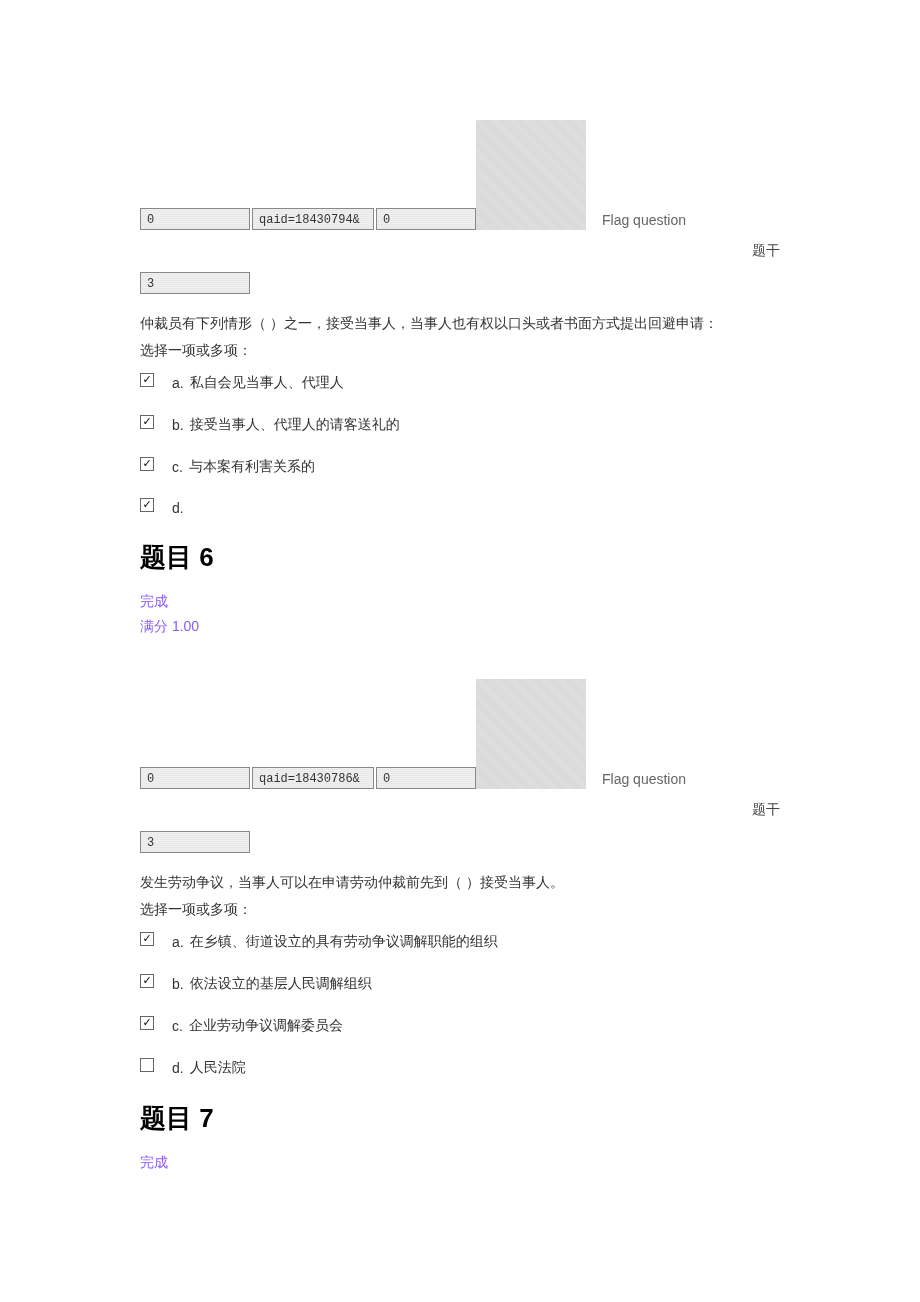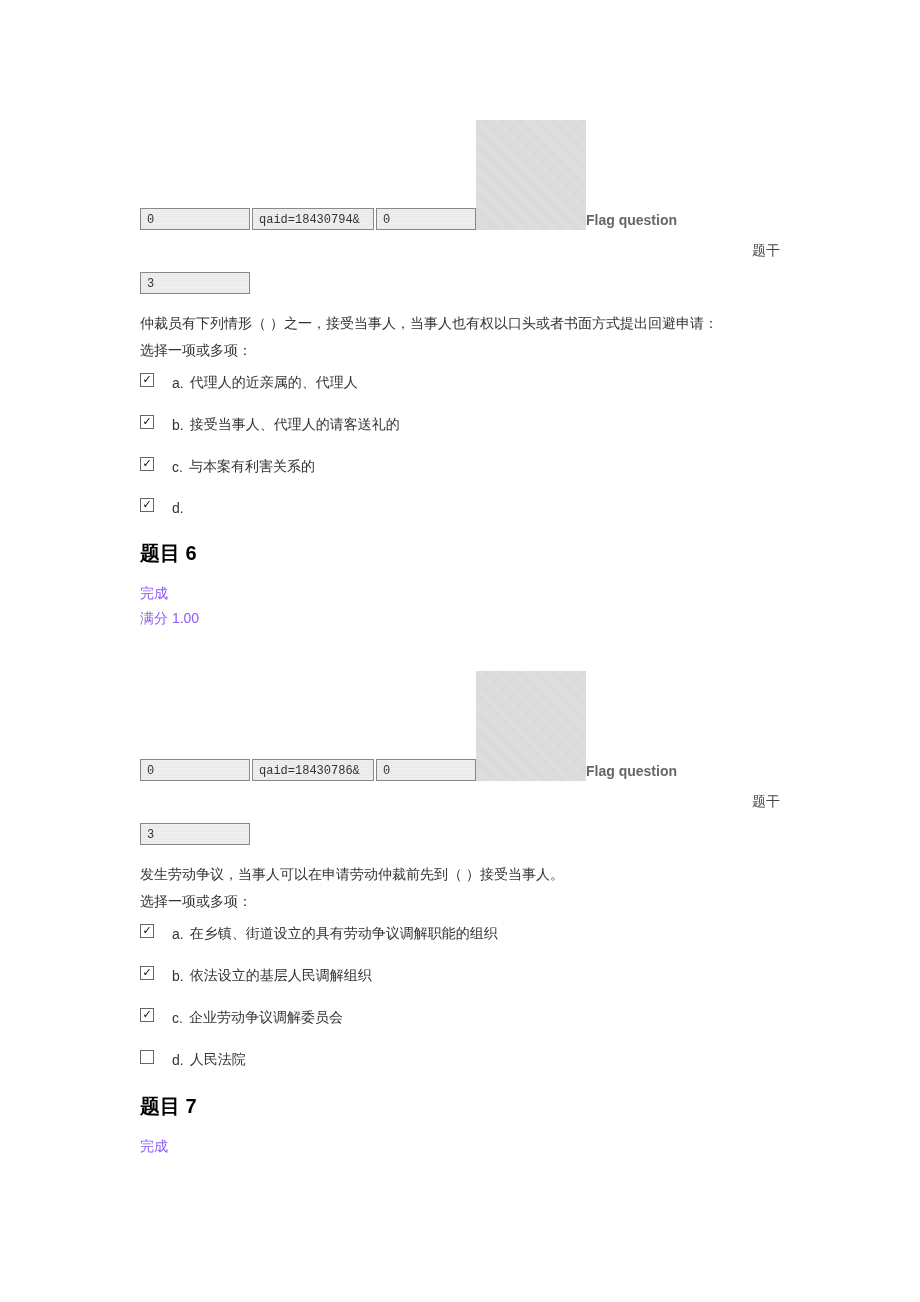--- a/index.html
+++ b/index.html
@@ -55,23 +55,22 @@
         #d8d8d8 1px,
         #e0e0e0 1px,
         #e0e0e0 2px
       );
       background-color: #dcdcdc;
       display: inline-block;
     }
     .flag-text {
       font-size: 14px;
       color: #666;
-      margin-left: 0;
+      margin-left: 16px;
       padding-bottom: 2px;
-      font-weight: bold;
     }
     .section-label {
       font-size: 14px;
       color: #444;
       margin: 10px 0;
       text-align: right;
     }
     .single-input-row {
       margin: 12px 0 18px 0;
     }
@@ -110,21 +109,21 @@
       line-height: 1;
     }
     .option-letter {
       font-size: 14px;
       margin-right: 6px;
     }
     .option-text {
       font-size: 14px;
     }
     .question-heading {
-      font-size: 20px;
+      font-size: 26px;
       font-weight: bold;
       margin: 18px 0 14px 0;
       color: #000;
     }
     .status-line {
       font-size: 14px;
       color: #8b5cf6;
       line-height: 1.8;
     }
     .inputs-group {
@@ -151,21 +150,21 @@
 <div class="single-input-row">
   <div class="input-box input-small">3</div>
 </div>
 
 <div class="question-text">仲裁员有下列情形（ ）之一，接受当事人，当事人也有权以口头或者书面方式提出回避申请：</div>
 <div class="instruction">选择一项或多项：</div>
 
 <div class="option-row">
   <span class="checkbox checked"></span>
   <span class="option-letter">a.</span>
-  <span class="option-text">代理人的近亲属的、代理人</span>
+  <span class="option-text">私自会见当事人、代理人</span>
 </div>
 <div class="option-row">
   <span class="checkbox checked"></span>
   <span class="option-letter">b.</span>
   <span class="option-text">接受当事人、代理人的请客送礼的</span>
 </div>
 <div class="option-row">
   <span class="checkbox checked"></span>
   <span class="option-letter">c.</span>
   <span class="option-text">与本案有利害关系的</span>

